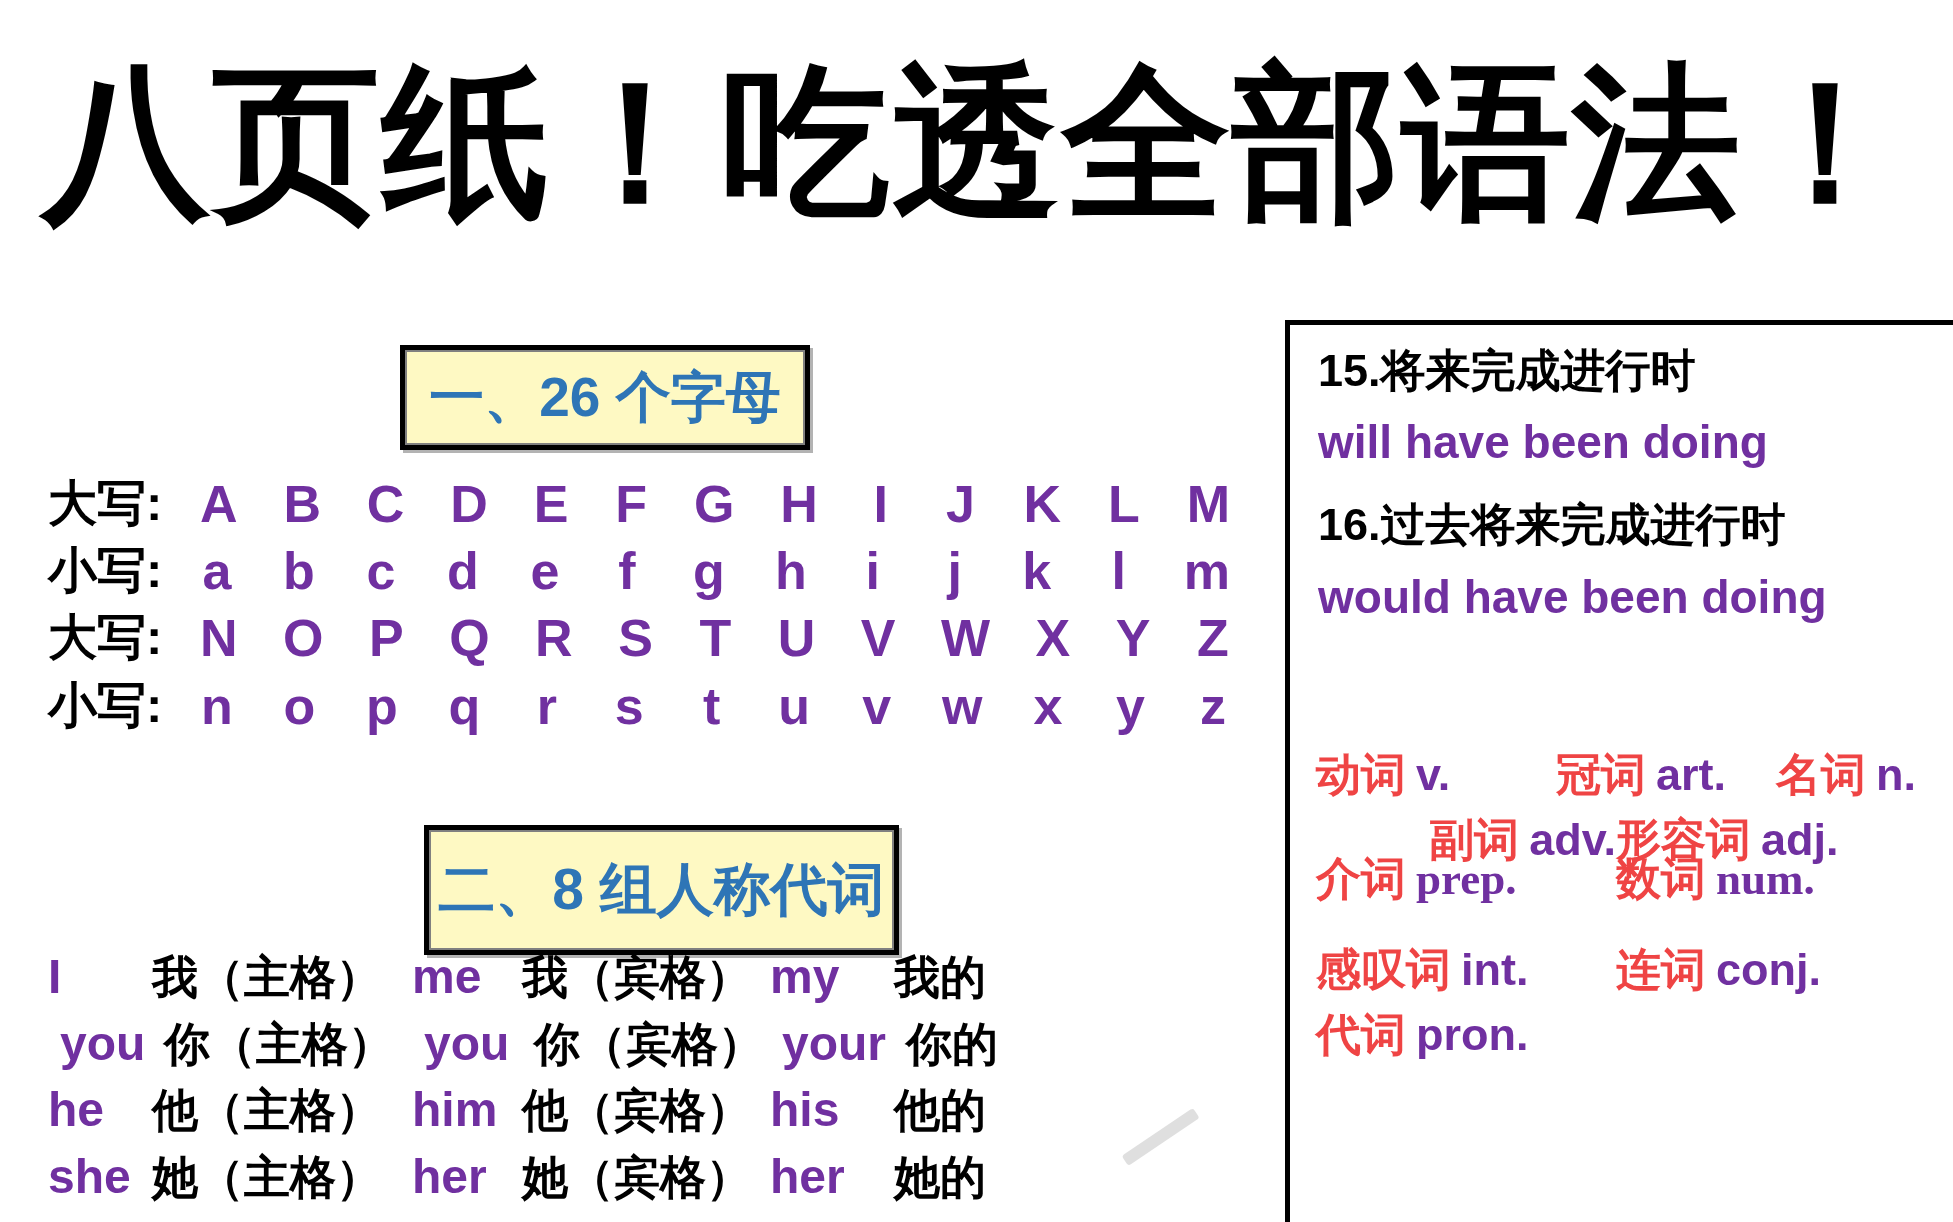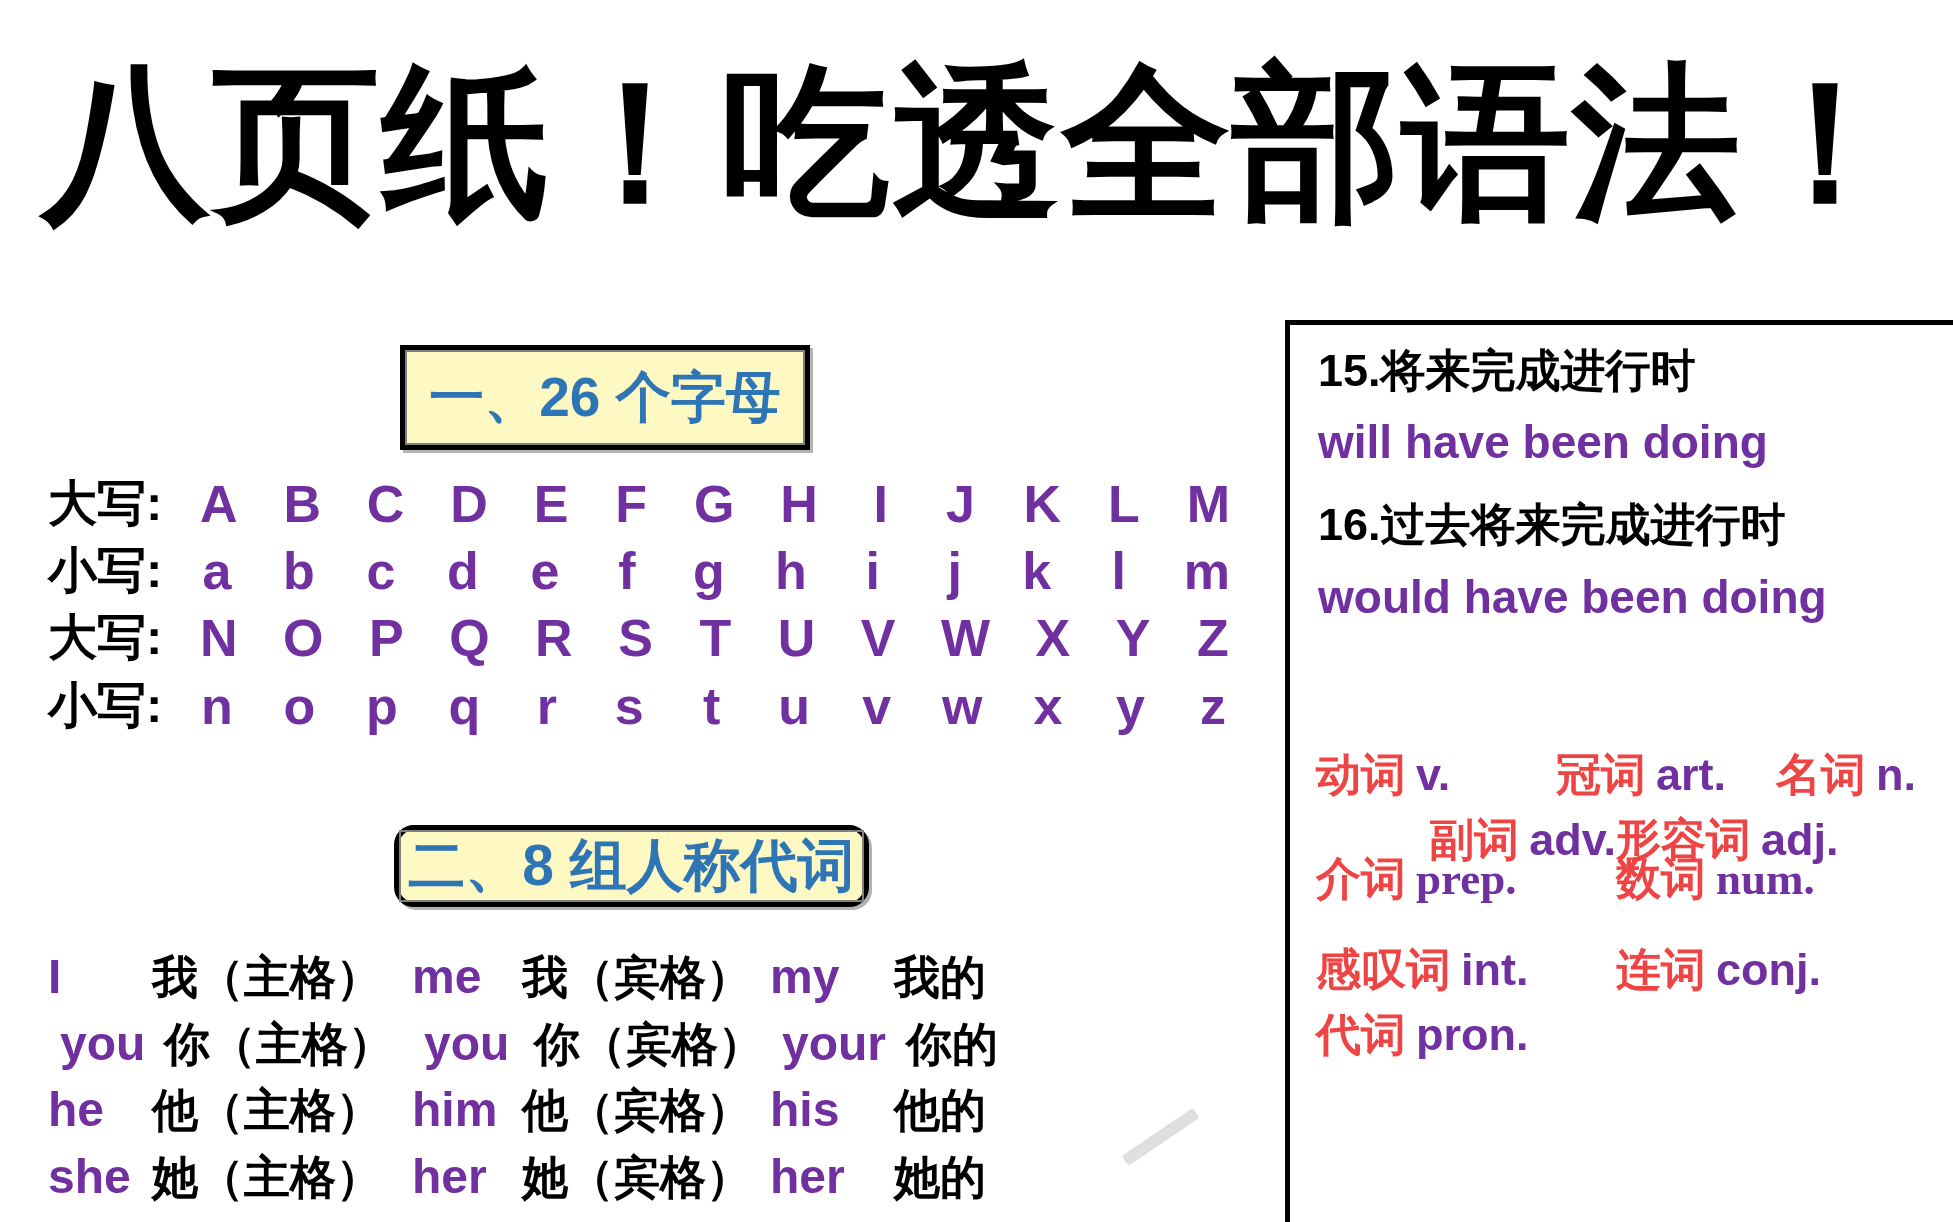--- a/index.html
+++ b/index.html
@@ -65,21 +65,21 @@
   .section-title {
     color: #2E75B6;
     font-weight: 700;
     white-space: nowrap;
     font-family: "Liberation Sans", "DejaVu Sans", sans-serif;
   }
 
   #sec1-box { left: 400px; top: 65px; width: 410px; height: 105px; }
   #sec1-box .section-title { font-size: 55px; }
 
-  #sec2-box { left: 394px; top: 545px; width: 475px; height: 82px; border-radius: 20px; }
+  #sec2-box { left: 424px; top: 545px; width: 475px; height: 130px; }
   #sec2-box .section-title { font-size: 57px; }
 
   
   .alpha-row {
     position: absolute;
     left: 48px;
     width: 1190px;
     height: 72px;
     display: flex;
     align-items: center;

